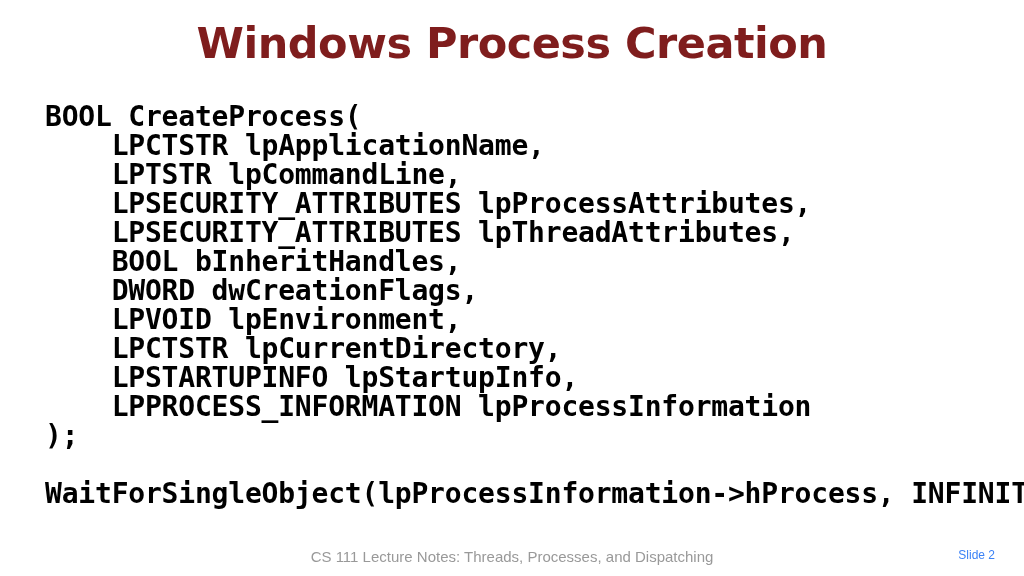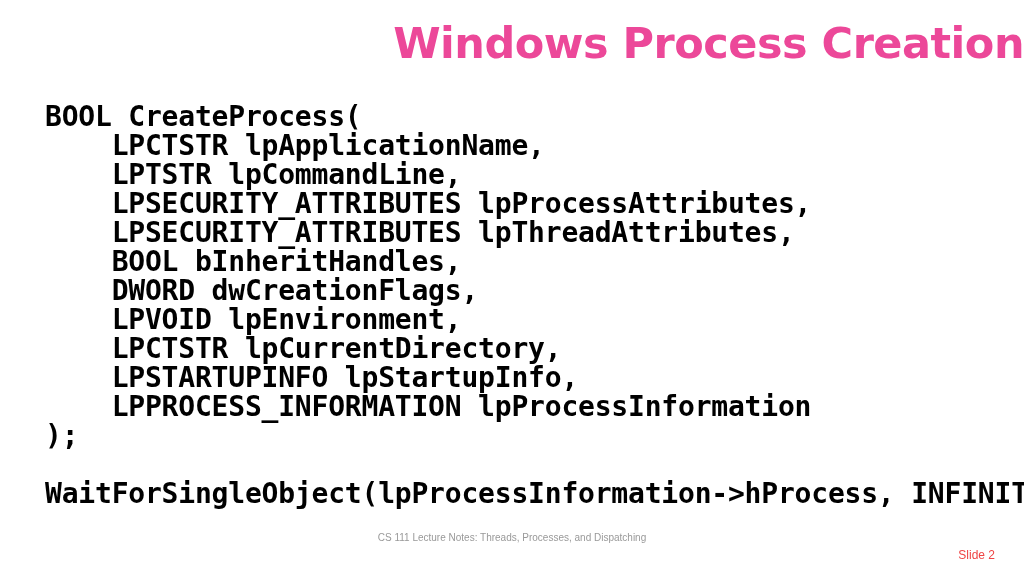--- a/index.html
+++ b/index.html
@@ -37,52 +37,52 @@
     font-family: "DejaVu Sans Mono", monospace;
     font-weight: bold;
     font-size: 28px;
     line-height: 29px;
     color: #000000;
     white-space: pre;
     letter-spacing: -0.2px;
   }
   .footer-center {
     position: absolute;
-    top: 532px;
+    top: 548px;
     left: 0;
     width: 100%;
     text-align: center;
-    font-size: 10px;
+    font-size: 15px;
     color: #999999;
   }
   .footer-right {
     position: absolute;
     top: 548px;
     right: 29px;
     font-size: 12px;
     color: #999999;
   }
 </style>
 </head>
 <body>
 
 <div class="slide">
-  <h1 class="slide-title" style="color: #ec4899; text-align: right;">Windows Process Creation</h1>
+  <h1 class="slide-title" style="color: #7f1d1d;">Windows Process Creation</h1>
 
   <pre class="code-block" style="color: rgb(0, 0, 0);">BOOL CreateProcess(
     LPCTSTR lpApplicationName,
     LPTSTR lpCommandLine,
     LPSECURITY_ATTRIBUTES lpProcessAttributes,
     LPSECURITY_ATTRIBUTES lpThreadAttributes,
     BOOL bInheritHandles,
     DWORD dwCreationFlags,
     LPVOID lpEnvironment,
     LPCTSTR lpCurrentDirectory,
     LPSTARTUPINFO lpStartupInfo,
     LPPROCESS_INFORMATION lpProcessInformation
 );
 
 WaitForSingleObject(lpProcessInformation-&gt;hProcess, INFINITE);</pre>
 
   <div class="footer-center" style="color: rgb(153, 153, 153);">CS 111 Lecture Notes: Threads, Processes, and Dispatching</div>
 
-  <div class="footer-right" style="color: #ef4444;">Slide 2</div>
+  <div class="footer-right" style="color: #3b82f6;">Slide 2</div>
 </div>
 
 </body></html>

